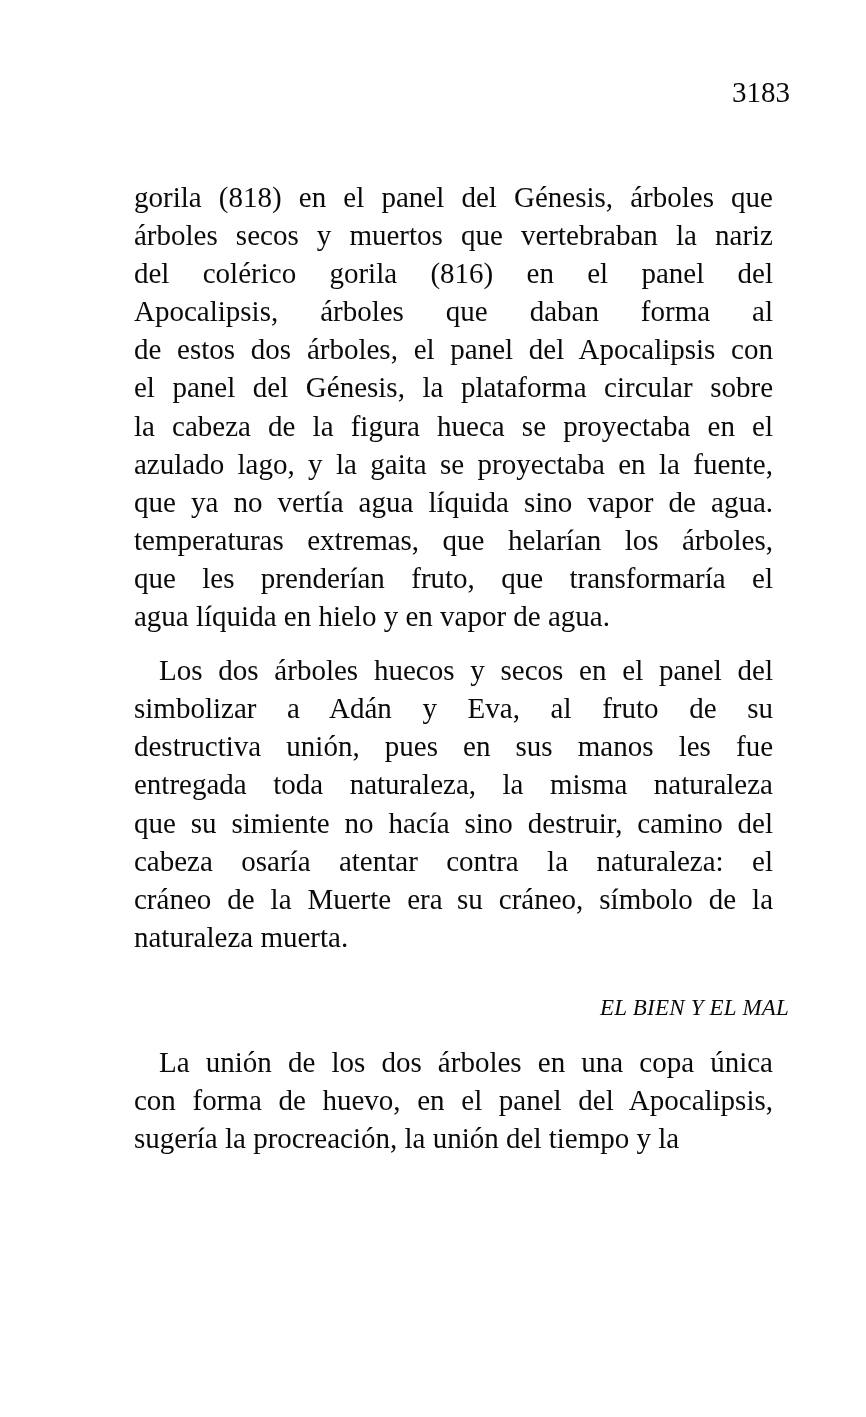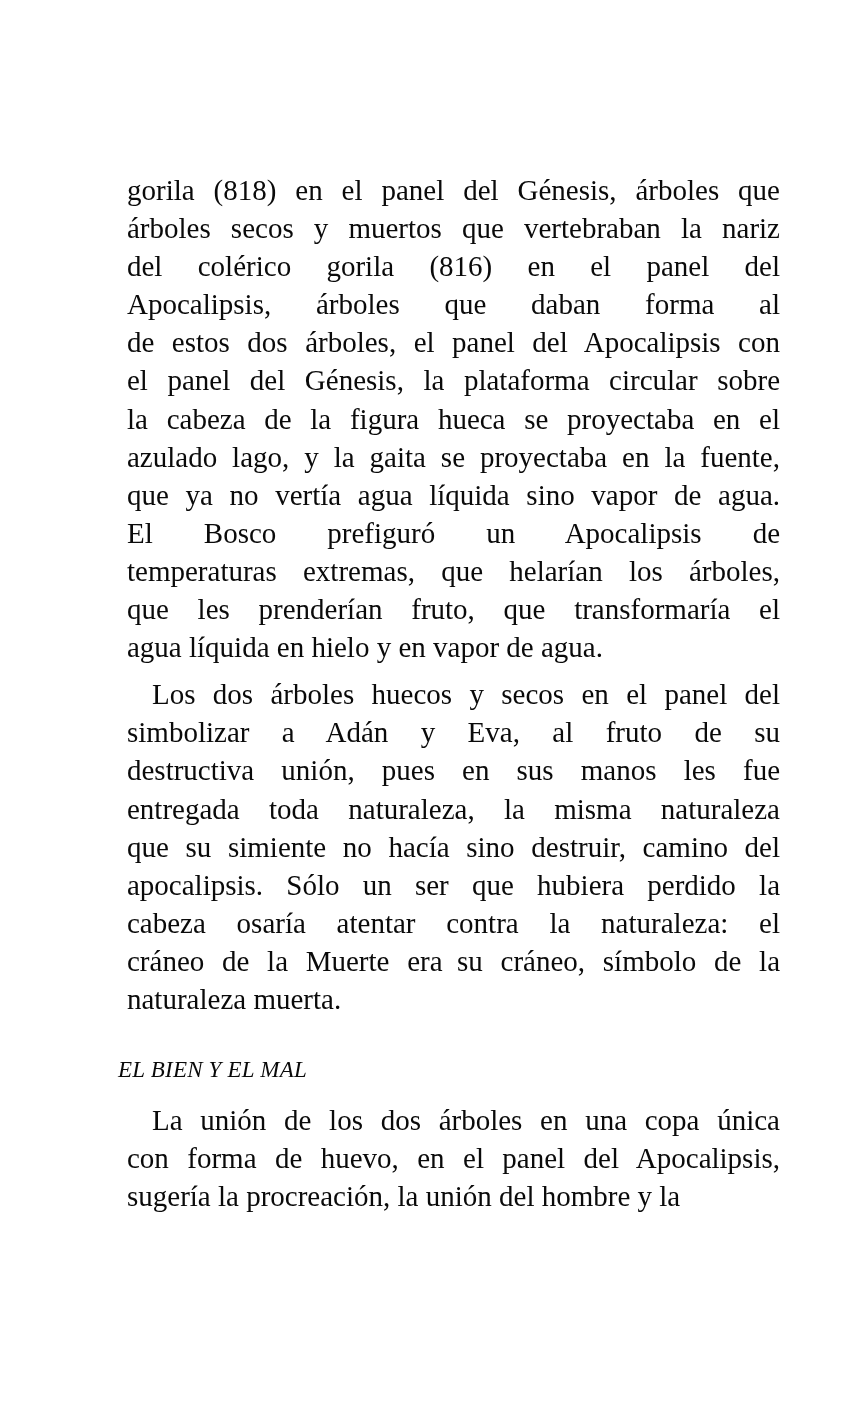--- a/index.html
+++ b/index.html
@@ -25,21 +25,21 @@
     font-size: 29px;
     line-height: 38px;
   }
   .body-block {
     position: absolute;
     top: 162px;
     left: 118px;
     width: 671px;
   }
   p.para {
-    margin: 9px;
+    margin: 16px;
     padding: 0;
   }
   .line {
     display: block;
     font-size: 29px;
     line-height: 38.1px;
     text-align: justify;
     text-align-last: justify;
     white-space: normal;
   }
@@ -50,53 +50,55 @@
     text-indent: 25px;
   }
   h2.heading {
     margin: 33px 0 12px 0;
     padding: 0;
     font-size: 23px;
     font-weight: normal;
     font-style: italic;
     line-height: 38px;
     letter-spacing: 0.2px;
+    text-align: right;
   }
 </style>
 </head>
 <body>
 
 <div class="page">
+  <header class="pagenum-row">
+    <span class="pagenum">3183</span>
+  </header>
   <main class="body-block" id="body-root">
       <p class="para">
         <span class="line">gorila (818) en el panel del Génesis, árboles que</span>
         <span class="line">árboles secos y muertos que vertebraban la nariz</span>
         <span class="line">del colérico gorila (816) en el panel del</span>
         <span class="line">Apocalipsis, árboles que daban forma al</span>
         <span class="line">de estos dos árboles, el panel del Apocalipsis con</span>
         <span class="line">el panel del Génesis, la plataforma circular sobre</span>
         <span class="line">la cabeza de la figura hueca se proyectaba en el</span>
         <span class="line">azulado lago, y la gaita se proyectaba en la fuente,</span>
         <span class="line">que ya no vertía agua líquida sino vapor de agua.</span>
-        <span class="line">El Bosco prefiguró un Apocalipsis de</span>
         <span class="line">temperaturas extremas, que helarían los árboles,</span>
         <span class="line">que les prenderían fruto, que transformaría el</span>
         <span class="line end">agua líquida en hielo y en vapor de agua.</span>
       </p>
       <p class="para">
         <span class="line ind">Los dos árboles huecos y secos en el panel del</span>
         <span class="line">simbolizar a Adán y Eva, al fruto de su</span>
         <span class="line">destructiva unión, pues en sus manos les fue</span>
         <span class="line">entregada toda naturaleza, la misma naturaleza</span>
         <span class="line">que su simiente no hacía sino destruir, camino del</span>
-        <span class="line">apocalipsis. Sólo un ser que hubiera perdido la</span>
         <span class="line">cabeza osaría atentar contra la naturaleza: el</span>
         <span class="line">cráneo de la Muerte era su cráneo, símbolo de la</span>
         <span class="line end">naturaleza muerta.</span>
       </p>
       <h2 class="heading">EL BIEN Y EL MAL</h2>
       <p class="para">
         <span class="line ind">La unión de los dos árboles en una copa única</span>
         <span class="line">con forma de huevo, en el panel del Apocalipsis,</span>
-        <span class="line end">sugería la procreación, la unión del hombre y la</span>
+        <span class="line end">sugería la procreación, la unión del tiempo y la</span>
       </p>
     </main>
 </div>
 
 </body></html>

